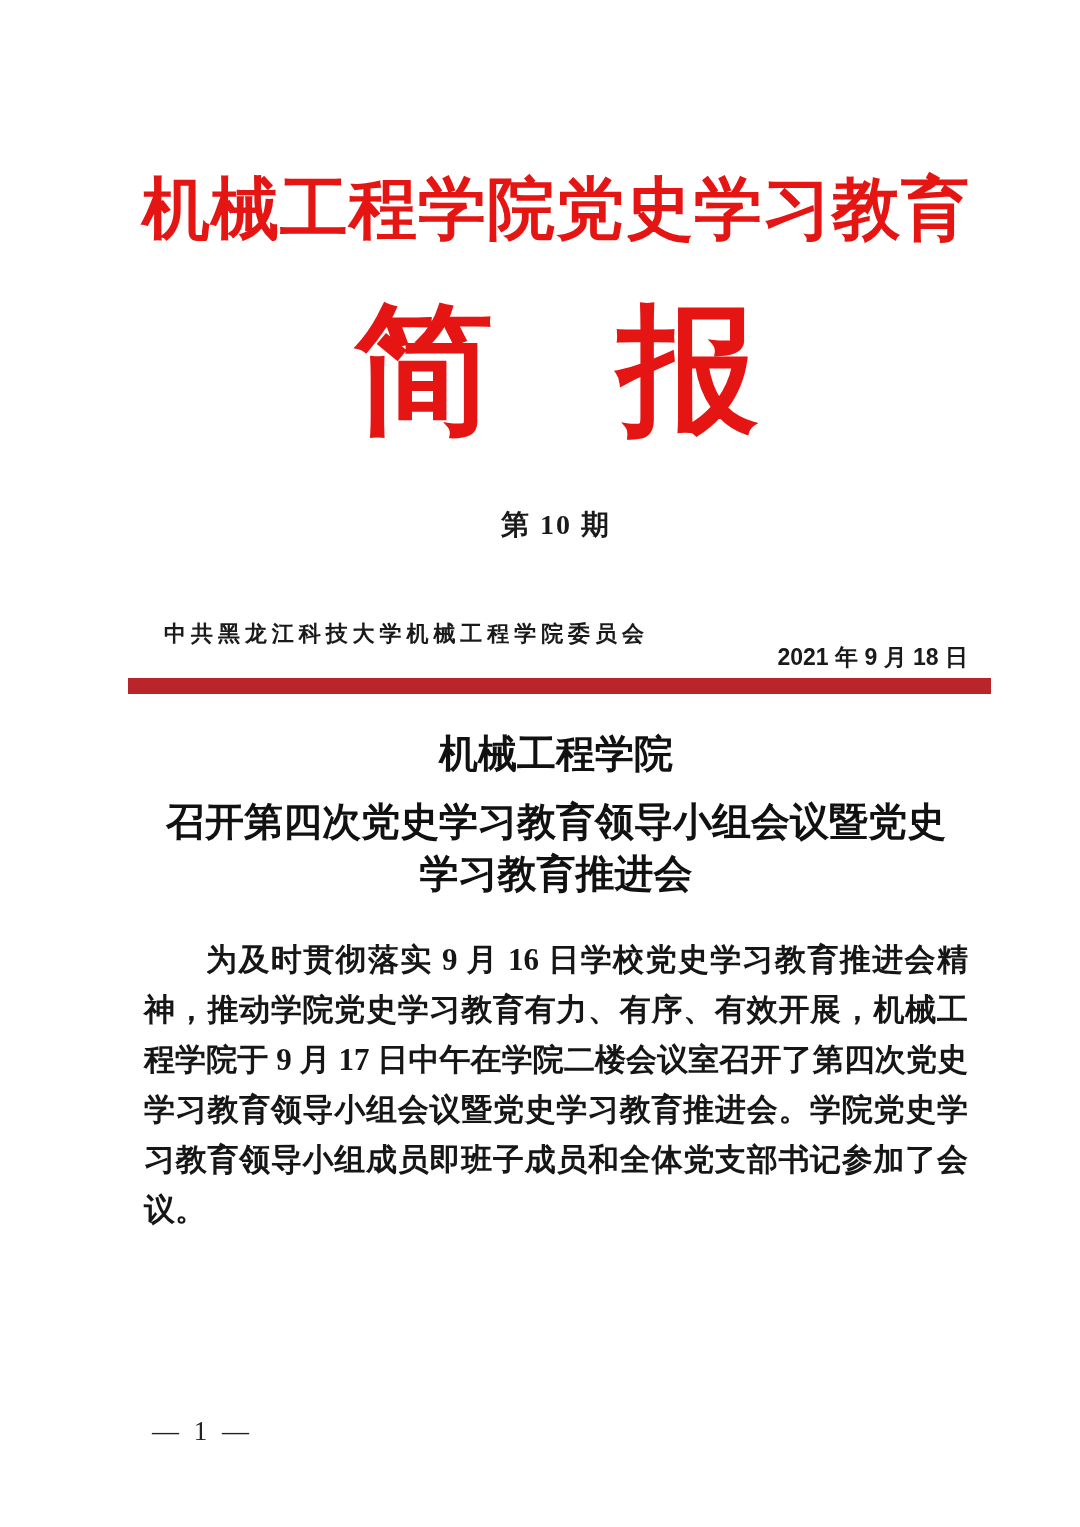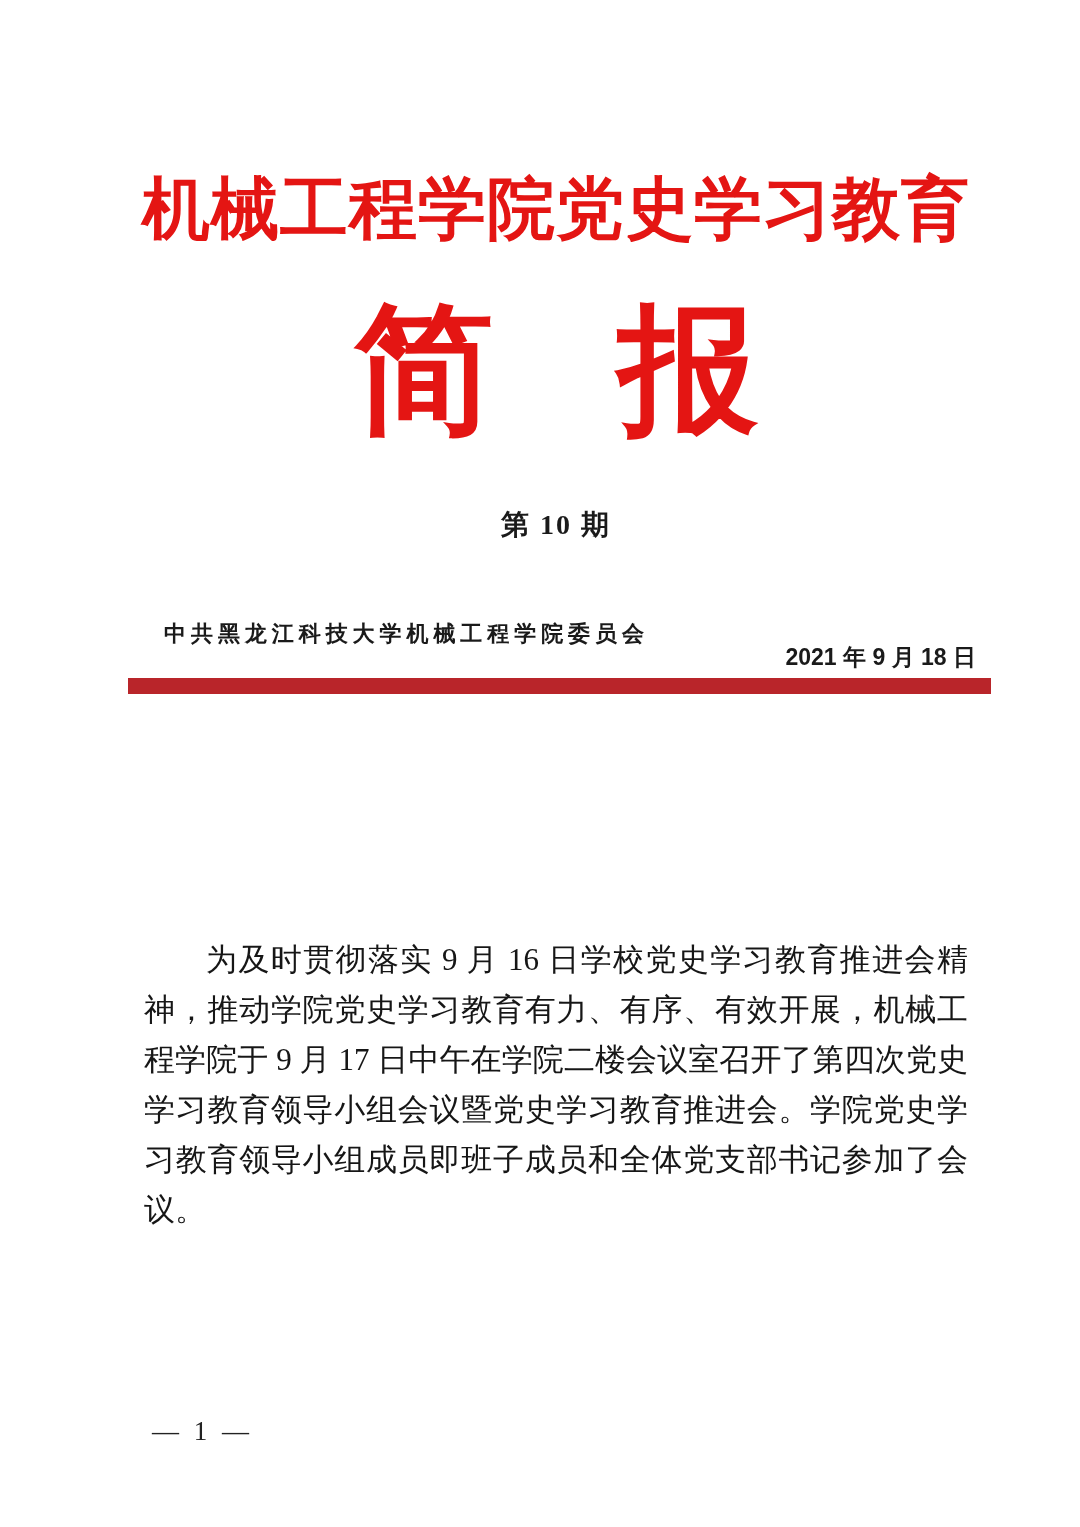--- a/index.html
+++ b/index.html
@@ -74,21 +74,21 @@
     font-weight: bold;
     line-height: 31px;
   }
   .issuer-block .justify-line {
     text-align: justify;
     text-align-last: justify;
   }
   .issue-date {
     position: absolute;
     top: 618px;
-    right: 112px;
+    right: 120px;
     font-family: "Liberation Sans", "DejaVu Sans", sans-serif;
     font-size: 23px;
     font-weight: bold;
     line-height: 31px;
     white-space: nowrap;
   }
   
   .divider-rule {
     position: absolute;
     top: 662px;
@@ -117,20 +117,21 @@
     left: 112px;
     width: 856px;
     font-family: "Liberation Serif", "DejaVu Serif", serif;
     font-size: 31px;
     line-height: 50px;
     color: #161616;
     text-align: justify;
   }
   .article-body p {
     text-indent: 2em;
+    font-weight: bold;
   }
   
   .page-number {
     position: absolute;
     top: 1390px;
     left: 128px;
     font-family: "Liberation Serif", "DejaVu Serif", serif;
     font-size: 27px;
     line-height: 34px;
     color: #222;
@@ -162,20 +163,24 @@
   <div class="issue-number">第 10 期</div>
 
   <div class="issuer-block">
     <div class="justify-line">中共黑龙江科技大学机械工程学院委员会</div>
   </div>
 
   <div class="issue-date">2021 年 9 月 18 日</div>
 
   <div class="divider-rule"></div>
 
+  <h2 class="article-title">
+    <div>机械工程学院</div>
+    <div>召开第四次党史学习教育领导小组会议暨党史学习教育推进会</div>
+  </h2>
 
   <div class="article-body">
     <p>为及时贯彻落实 9 月 16 日学校党史学习教育推进会精神，推动学院党史学习教育有力、有序、有效开展，机械工程学院于 9 月 17 日中午在学院二楼会议室召开了第四次党史学习教育领导小组会议暨党史学习教育推进会。学院党史学习教育领导小组成员即班子成员和全体党支部书记参加了会议。</p>
   </div>
 
   <div class="page-number">— 1 —</div>
 
   <div class="scan-edge-strip"></div>
 
 </div>

